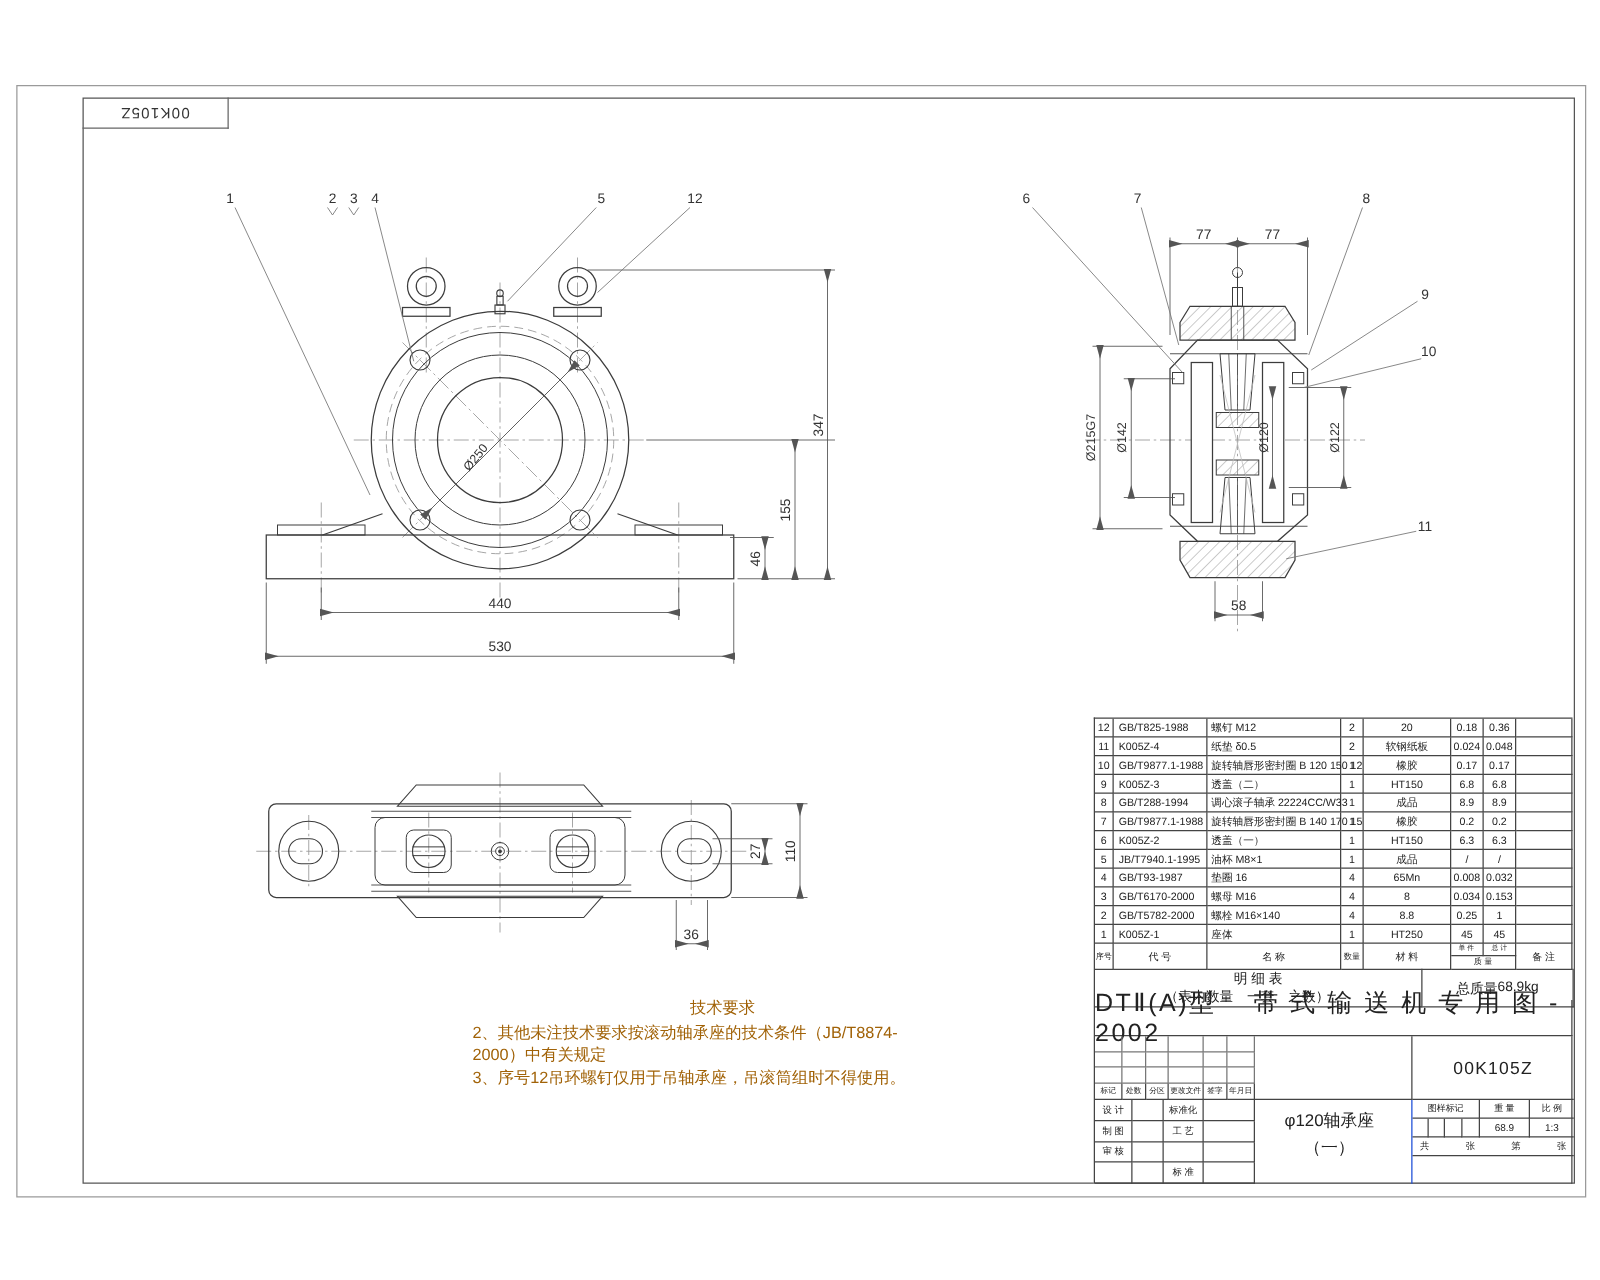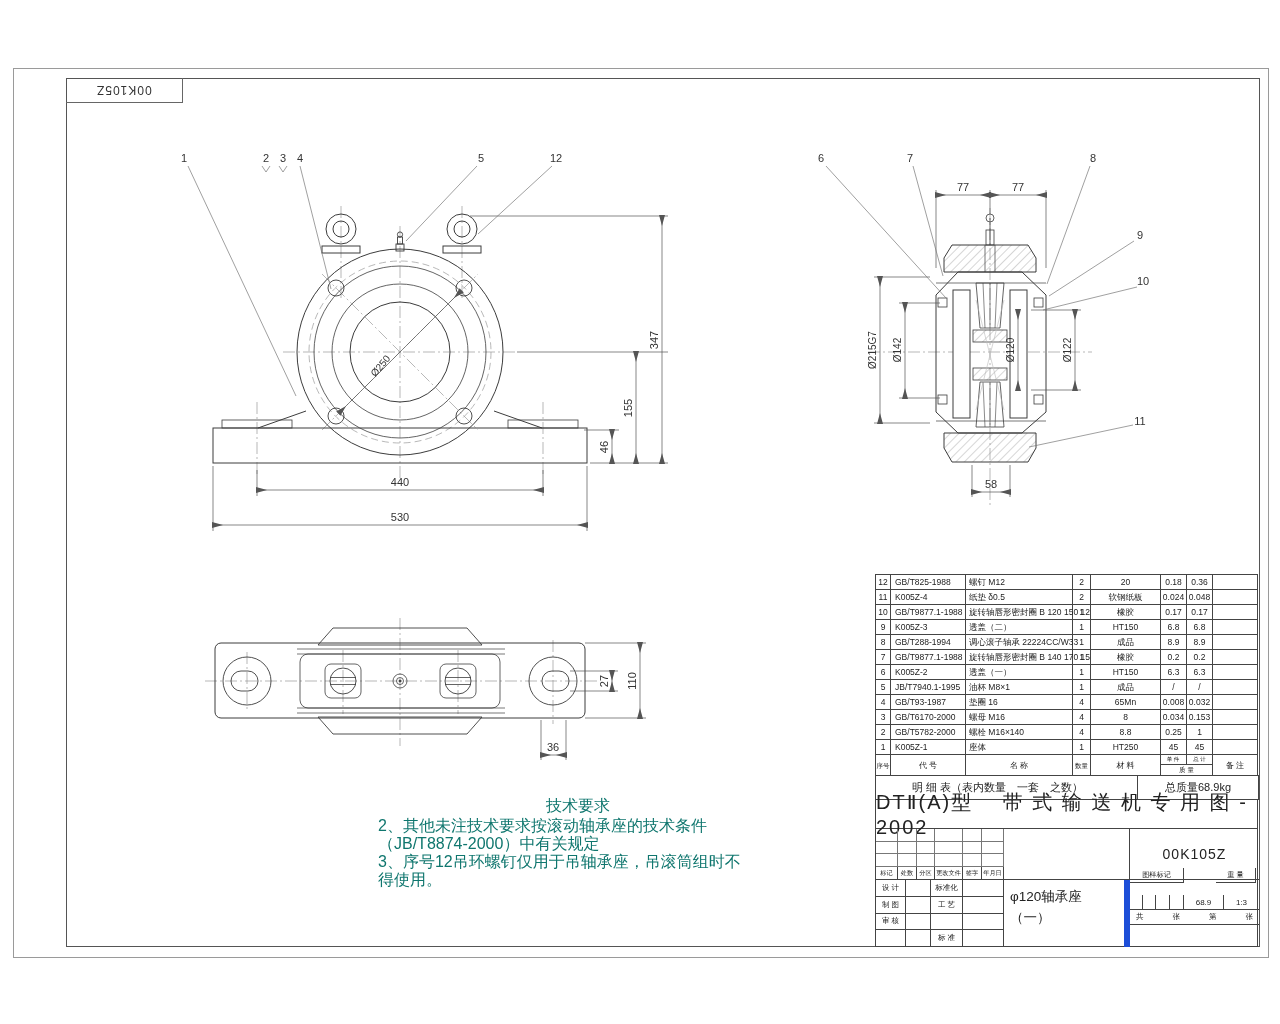--- a/index.html
+++ b/index.html
@@ -7,21 +7,21 @@
          font-family:"Liberation Sans","DejaVu Sans",sans-serif;color:#222;}
   .outer-border{position:absolute;left:13px;top:68px;width:1254px;height:888px;border:1px solid #9a9a9a;}
   .inner-frame{position:absolute;left:66px;top:78px;width:1192px;height:867px;border:1.6px solid #555;}
   .corner-box{position:absolute;left:66px;top:78px;width:116px;height:24px;border-right:1px solid #666;border-bottom:1px solid #666;
               display:flex;align-items:center;justify-content:center;}
   .corner-box span{transform:rotate(180deg);font-size:12px;letter-spacing:1px;color:#333;}
   svg{position:absolute;left:0;top:0;}
   svg text{font-family:"Liberation Sans","DejaVu Sans",sans-serif;fill:#333;}
 
   
-  .techreq{position:absolute;left:378px;top:797px;width:370px;font-size:16px;line-height:18px;color:#0f766e;}
+  .techreq{position:absolute;left:378px;top:797px;width:370px;font-size:13px;line-height:18px;color:#a16207;}
   .techreq .tr-title{text-align:center;width:260px;margin-left:70px;margin-bottom:2px;}
 
   
   .tablezone{position:absolute;left:875px;top:574px;width:383px;background:#fff;border-left:1px solid #444;border-top:1px solid #444;box-sizing:border-box;}
   .prow{display:grid;grid-template-columns:15px 75px 107px 18px 70px 26px 26px 45px;height:15px;}
   .pcell{border-right:1px solid #444;border-bottom:1px solid #444;font-size:8.5px;line-height:14px;
          text-align:center;white-space:nowrap;overflow:visible;}
   .c-name{text-align:left;padding-left:3px;}
   .c-code{text-align:left;padding-left:4px;}
   .phead{display:grid;grid-template-columns:15px 75px 107px 18px 70px 52px 45px;height:20px;}
@@ -41,25 +41,25 @@
   .revgrid{position:absolute;left:0;top:0;width:128px;height:38px;display:grid;
            grid-template-columns:22px 19px 18px 28px 19px 22px;grid-template-rows:1fr 1fr 1fr;}
   .revgrid div{border-right:1px solid #777;border-bottom:1px solid #777;}
   .revhead{position:absolute;left:0;top:38px;width:128px;height:13px;display:grid;
            grid-template-columns:22px 19px 18px 28px 19px 22px;}
   .revhead div{border-right:1px solid #444;border-bottom:1px solid #444;font-size:6.2px;line-height:12px;text-align:center;overflow:hidden;}
   .leftrows{position:absolute;left:0;top:51px;width:128px;height:67px;display:grid;
             grid-template-columns:30px 25px 32px 41px;grid-template-rows:1fr 1fr 1fr 1fr;}
   .leftrows div{border-right:1px solid #444;border-bottom:1px solid #444;font-size:7.5px;display:flex;align-items:center;justify-content:center;}
   .midtop{position:absolute;left:128px;top:0;width:126px;height:51px;border-right:1px solid #444;border-bottom:1px solid #444;box-sizing:border-box;}
-  .product{position:absolute;left:128px;top:51px;width:126px;height:67px;border-right:6px solid #1d4ed8;box-sizing:border-box;
-           font-size:13.5px;line-height:21px;padding:6px 12px 0 6px;}
+  .product{position:absolute;left:128px;top:51px;width:126px;height:67px;border-right:1px solid #1d4ed8;box-sizing:border-box;
+           font-size:13.5px;line-height:21px;padding:6px 12px 0 6px;text-align:center;}
   .dwgno{position:absolute;left:254px;top:0;width:129px;height:51px;display:flex;align-items:center;justify-content:center;
          font-size:14px;letter-spacing:1px;border-bottom:1px solid #444;box-sizing:border-box;}
-  .rb1{position:absolute;left:254px;top:39px;width:129px;height:15px;display:grid;grid-template-columns:54px 40px 35px;gap:32px;}
+  .rb1{position:absolute;left:254px;top:51px;width:129px;height:15px;display:grid;grid-template-columns:54px 40px 35px;}
   .rb1 div{border-right:1px solid #444;border-bottom:1px solid #444;font-size:7.2px;display:flex;align-items:center;justify-content:center;}
   .rb1 div:last-child{border-right:none;}
   .rb2{position:absolute;left:254px;top:66px;width:129px;height:15px;display:grid;grid-template-columns:13px 13px 14px 14px 40px 35px;}
   .rb2 div{border-right:1px solid #444;border-bottom:1px solid #444;font-size:8px;display:flex;align-items:center;justify-content:center;}
   .rb2 div:last-child{border-right:none;}
   .rb3{position:absolute;left:254px;top:81px;width:129px;height:15px;border-bottom:1px solid #444;box-sizing:border-box;
        display:flex;align-items:center;justify-content:space-between;font-size:7.5px;padding:0 6px;}
 </style>
 </head>
 <body>
@@ -475,21 +475,21 @@
         <div class="wtop">
           <div>单 件</div>
           <div>总 计</div>
         </div>
         <div class="wbot">质  量</div>
       </div>
       <div class="phc">备  注</div>
     </div>
 
     <div class="sumrow">
-      <div class="sumcell" style="justify-content:center;padding:0 14px;">
+      <div class="sumcell" style="justify-content:center;padding:0 14px;flex-direction:column;">
         <span>明  细  表</span>
         <span style="margin-right:18px;">（表内数量　一套　之数）</span>
       </div>
       <div class="sumcell" style="justify-content:center;gap:0;">
         <span>总质量</span>
         <span>68.9kg</span>
       </div>
     </div>
 
     <div class="dtrow">DTⅡ(A)型　 带 式 输 送 机 专 用 图 - 2002</div>

